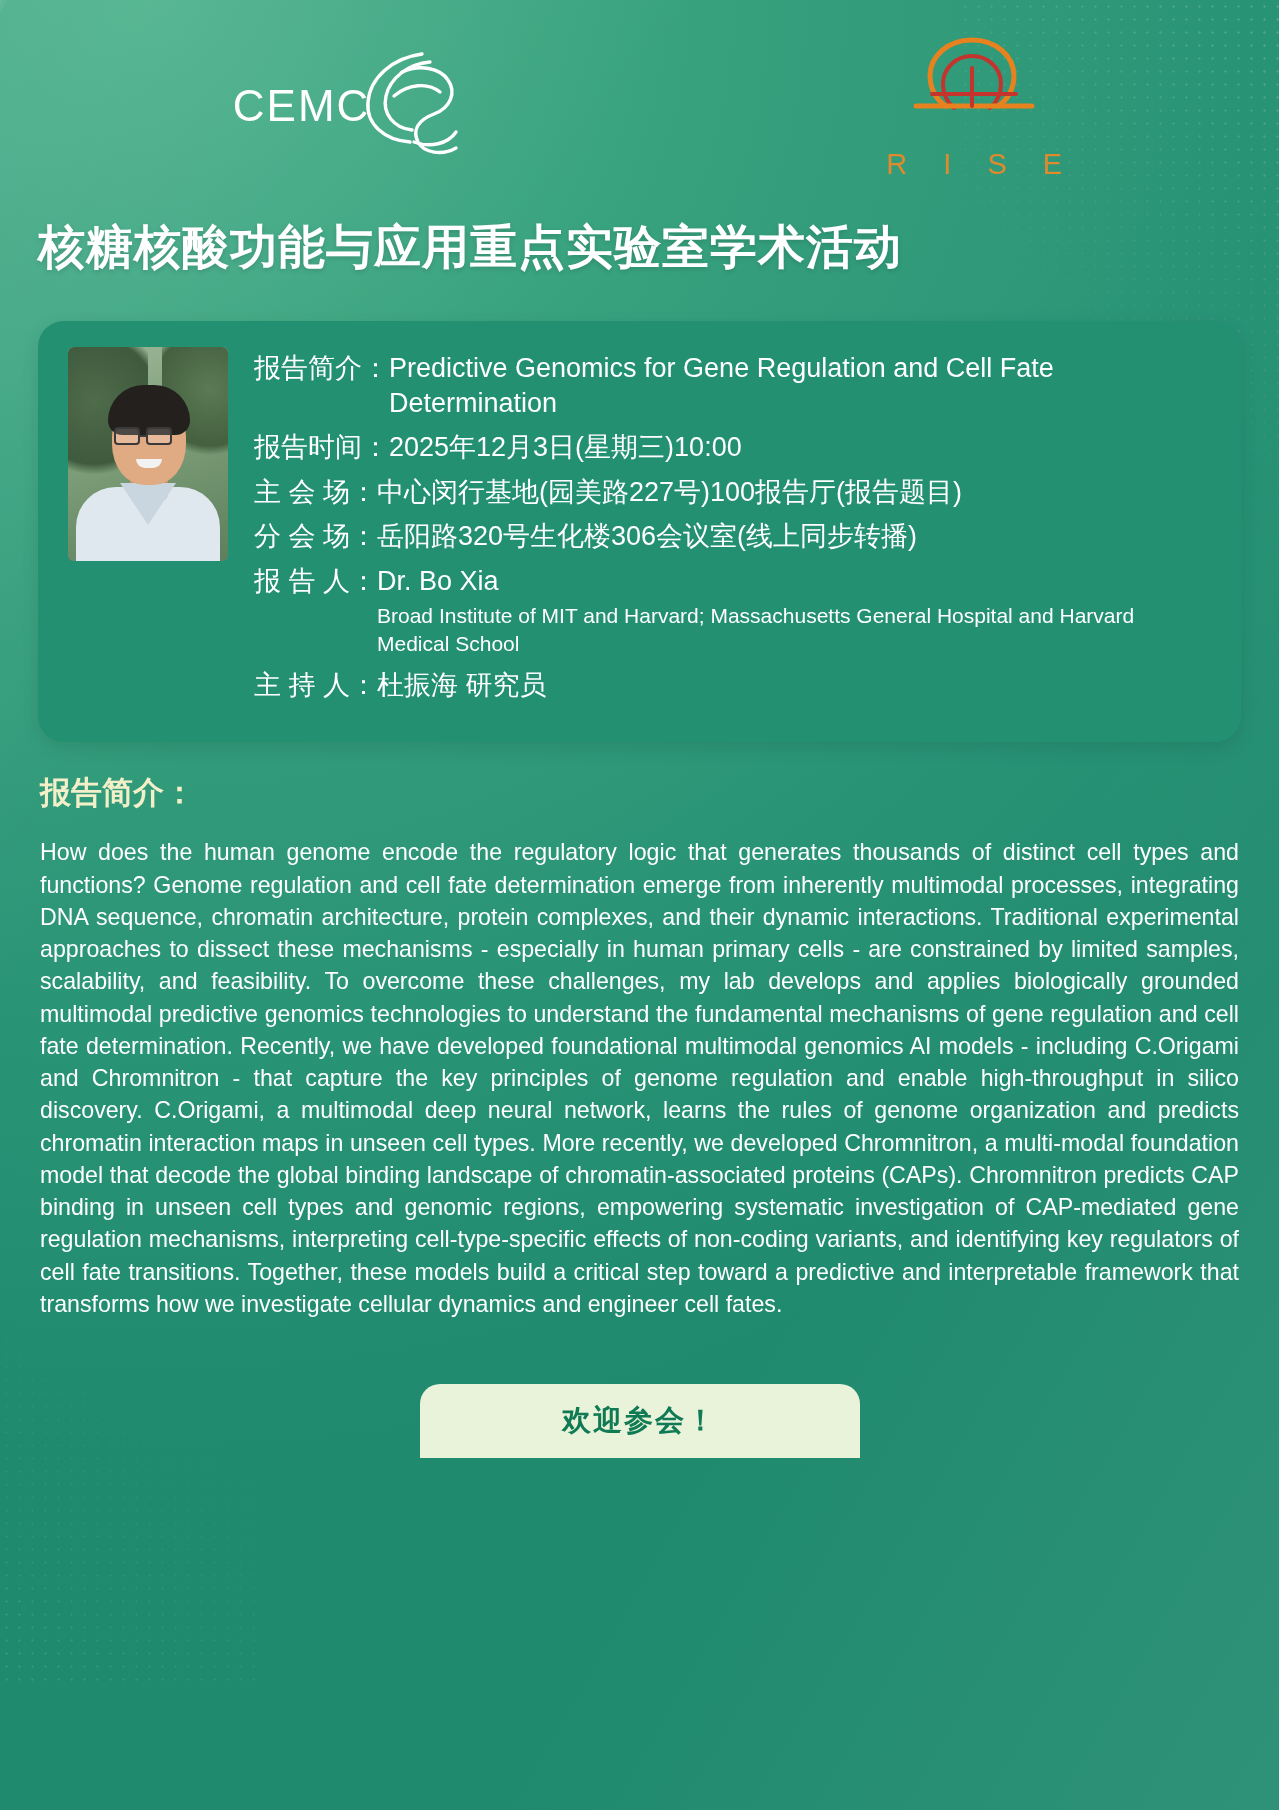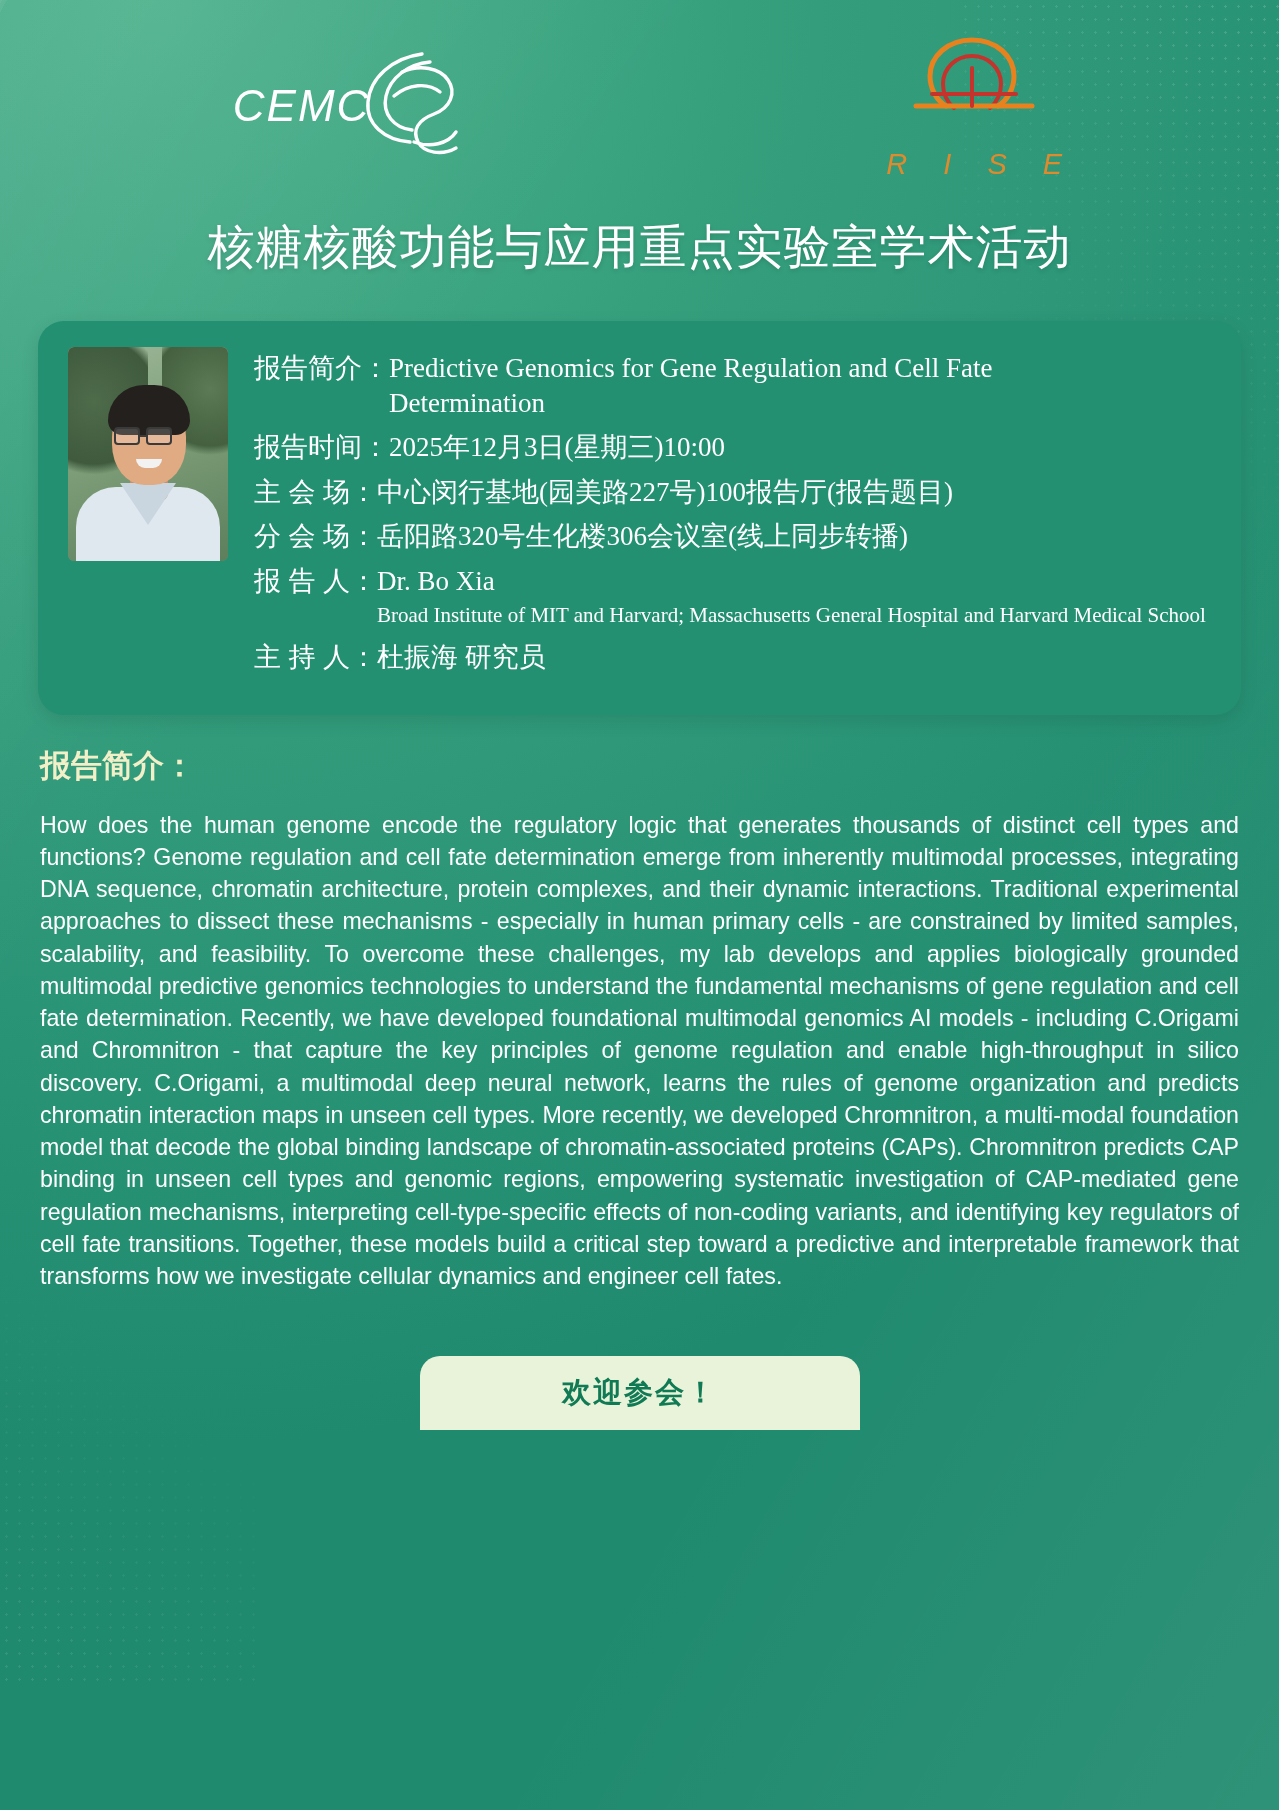--- a/index.html
+++ b/index.html
@@ -53,21 +53,20 @@
   .page { position: relative; z-index: 3; padding: 0 38px; }
 
   
   .logo-row {
     height: 212px;
     display: flex;
     align-items: center;
     justify-content: center;
     gap: 400px;
     padding-left: 30px;
-    font-style: italic;
   }
   .cemc { display: flex; align-items: center; color: #ffffff; }
   .cemc-text {
     font-size: 44px;
     letter-spacing: 2px;
     font-weight: 400;
     font-family: "Liberation Sans", sans-serif;
   }
   .cemc-mark { position: relative; width: 108px; height: 116px; margin-left: -6px; }
   .cemc-mark svg { position: absolute; left: 0; top: 0; }
@@ -78,22 +77,21 @@
     font-size: 29px;
     letter-spacing: 14px;
     margin-top: 2px;
     padding-left: 14px;
   }
 
   
   .main-title {
     color: #ffffff;
     font-size: 47px;
-    font-weight: normal;
-    text-align: center;
+    font-weight: bold;
     letter-spacing: 1px;
     margin: 4px 0 42px 0;
     text-shadow: 0 2px 5px rgba(0,0,0,0.14);
   }
 
   
   .card {
     background: #239072;
     border-radius: 26px;
     padding: 26px 30px 30px 30px;
@@ -126,21 +124,21 @@
   .info { flex: 1 1 auto; color: #ffffff; padding-top: 4px; }
   .row { display: flex; align-items: flex-start; margin-bottom: 10px; }
   .label {
     flex: 0 0 auto;
     font-size: 27px;
     letter-spacing: 0px;
     white-space: nowrap;
     line-height: 1.28;
   }
   .label.sp { letter-spacing: 0; }
-  .value { font-size: 27px; line-height: 1.28; font-family: Liberation Serif, serif; }
+  .value { font-size: 27px; line-height: 1.28; }
   .value.en { font-size: 27px; }
   .value .aff { display: block; font-size: 21px; line-height: 1.32; margin-top: 4px; }
   .row.title-row .value { max-width: 700px; }
 
   
   .abs-heading {
     color: #f3f0c9;
     font-size: 31px;
     font-weight: bold;
     margin: 30px 0 22px 2px;

